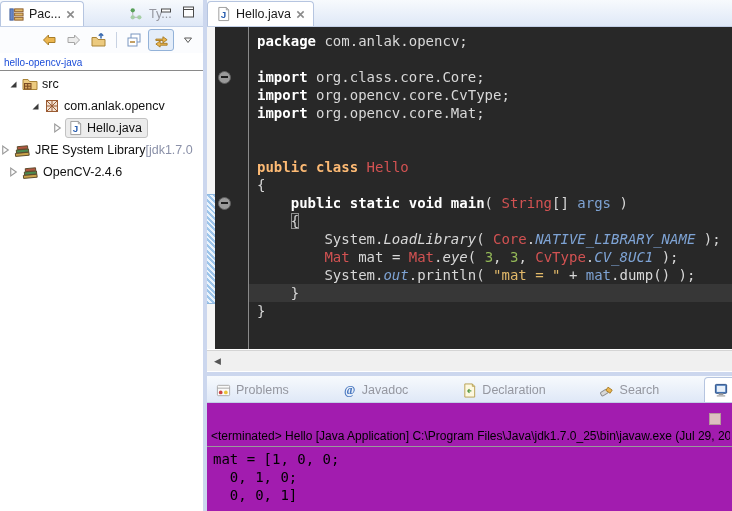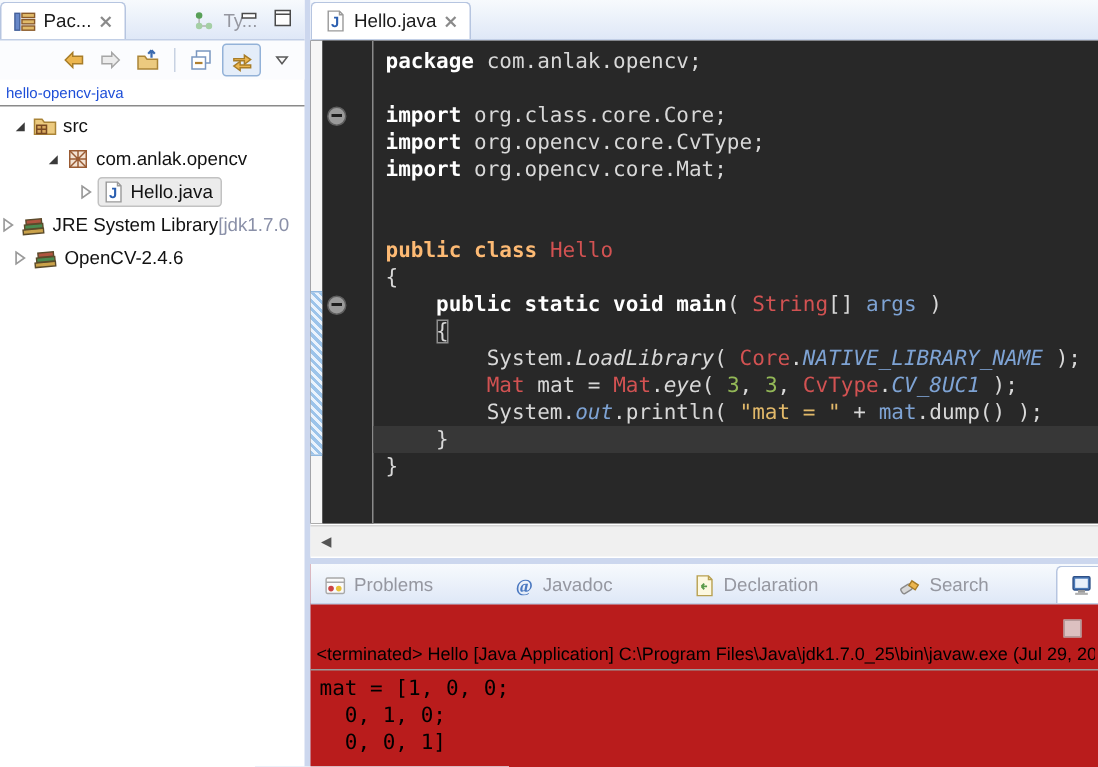--- a/index.html
+++ b/index.html
@@ -59,21 +59,21 @@
   .code-line{height:18px;line-height:18px;white-space:pre;padding-left:8px;
     font-family:"DejaVu Sans Mono","Liberation Mono",monospace;font-size:14px;}
   .code-line.current{background:#373737;}
   .seg-k{font-weight:bold;}
   .seg-i,.seg-mi{font-style:italic;}
   .seg-bm{outline:1px solid #8f8f8f;outline-offset:-1px;}
   #editor-hscroll{position:absolute;top:350px;left:0;width:525px;height:20px;
     background:#f0f0f0;border-top:1px solid #d4d4d4;display:flex;align-items:center;}
   #hscroll-arrow{font-size:9px;color:#555;padding-left:7px;}
   
-  #bottom-panel{left:207px;top:376px;width:525px;height:135px;background:#b91c1c;}
+  #bottom-panel{left:207px;top:376px;width:525px;height:135px;background:#a21caf;}
   #console-misc-box{position:absolute;right:11px;top:37px;width:10px;height:10px;
     background:#dcc0c0;border:1px solid #b49a9a;}
   #console-status{position:absolute;top:53px;left:4px;width:519px;font-size:12px;
     color:#000;white-space:nowrap;overflow:hidden;}
   #console-sep{position:absolute;top:70px;left:0;width:100%;height:1px;background:#9a9a9a;}
   #console-output{position:absolute;top:74px;left:6px;right:0;bottom:0;
     font-family:"DejaVu Sans Mono","Liberation Mono",monospace;font-size:14px;
     line-height:18px;color:#000;white-space:pre;}
   .sq-bug{width:8px;height:8px;background:#746257;border:1px solid #55453c;}
 </style>

